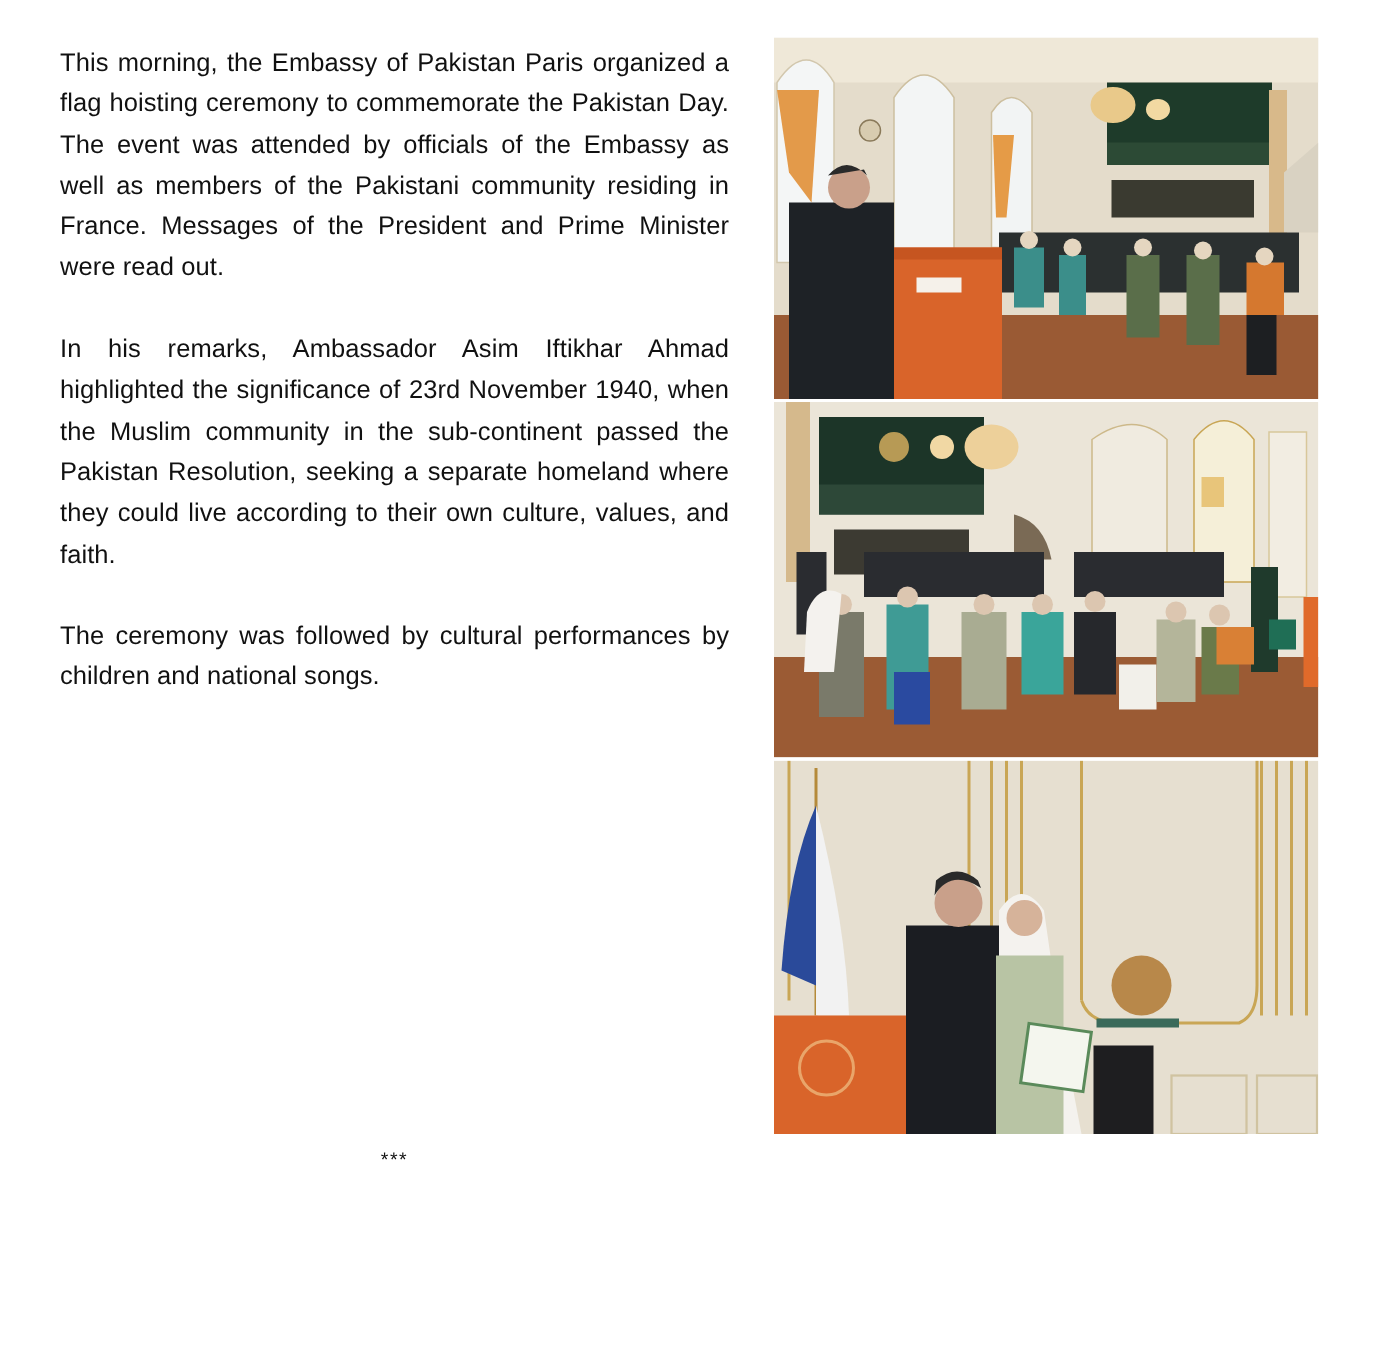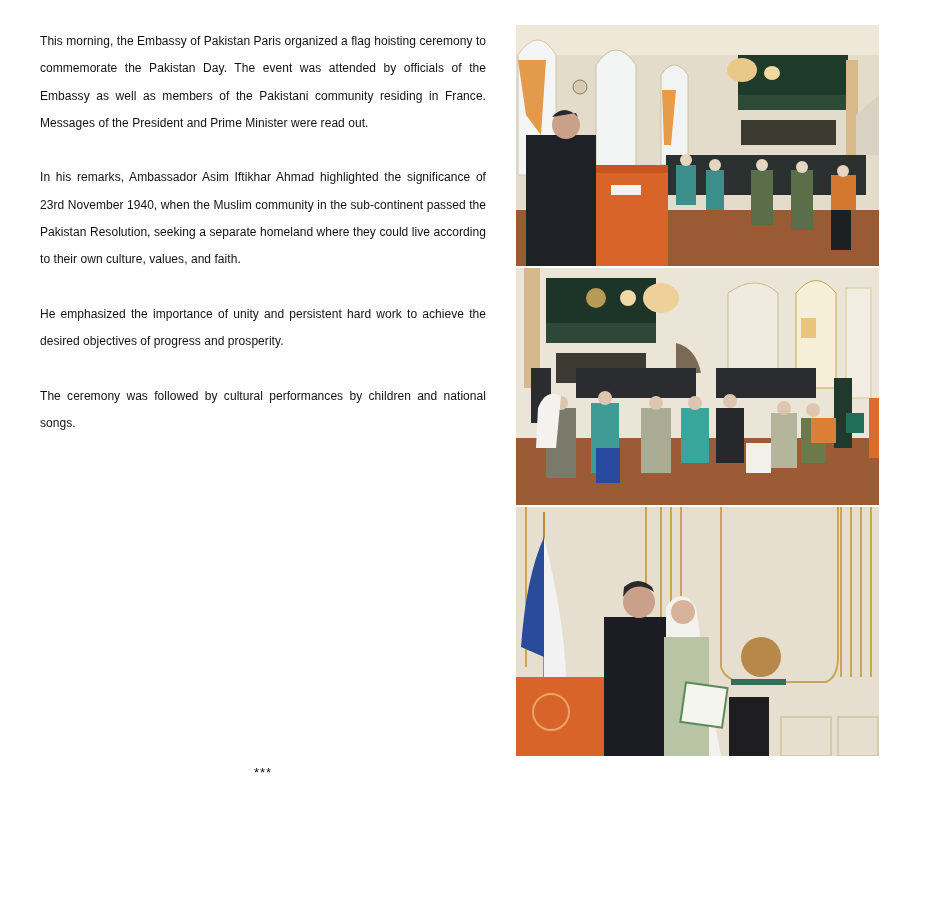--- a/index.html
+++ b/index.html
@@ -1,33 +1,32 @@
 <!DOCTYPE html>
 <html><head>
   <meta charset="utf-8">
   <style>
     html, body { margin: 0; padding: 0; background: #ffffff; }
     body { width: 927px; height: 900px; position: relative; overflow: hidden;
            font-family: "Liberation Sans", sans-serif; color: #111; }
     .text-col { position: absolute; left: 40px; top: 28px; width: 446px; }
-    .para { font-size: 12px; line-height: 27.3px; text-align: justify; margin: 0 0 27.3px 0; letter-spacing: 0.05px; }
+    .para { font-size: 17px; line-height: 27.3px; text-align: justify; margin: 0 0 27.3px 0; letter-spacing: 0.05px; }
     .stars { position: absolute; left: 40px; width: 446px; top: 765px; text-align: center; font-size: 13px; letter-spacing: 1px; }
     .photo { position: absolute; left: 516px; width: 363px; overflow: hidden; }
     .photo svg { display: block; width: 100%; height: 100%; }
     #photo1 { top: 25px; height: 241px; }
     #photo2 { top: 268px; height: 237px; }
     #photo3 { top: 507px; height: 249px; }
   </style>
 </head>
 <body>
 
 <div class="text-col">
   <p class="para">This morning, the Embassy of Pakistan Paris organized a flag hoisting ceremony to commemorate the Pakistan Day. The event was attended by officials of the Embassy as well as members of the Pakistani community residing in France. Messages of the President and Prime Minister were read out.</p>
   <p class="para">In his remarks, Ambassador Asim Iftikhar Ahmad highlighted the significance of 23rd November 1940, when the Muslim community in the sub-continent passed the Pakistan Resolution, seeking a separate homeland where they could live according to their own culture, values, and faith.</p>
-  <p class="para">He emphasized the importance of unity and persistent hard work to achieve the desired objectives of progress and prosperity.</p>
   <p class="para">The ceremony was followed by cultural performances by children and national songs.</p>
 </div>
 <div class="stars">***</div>
 
 <div class="photo" id="photo1">
   <svg viewBox="0 0 363 241" preserveAspectRatio="none">
     <rect width="363" height="241" fill="#e4dccb"></rect>
 
     <rect x="0" y="0" width="363" height="30" fill="#efe8d8"></rect>
 

